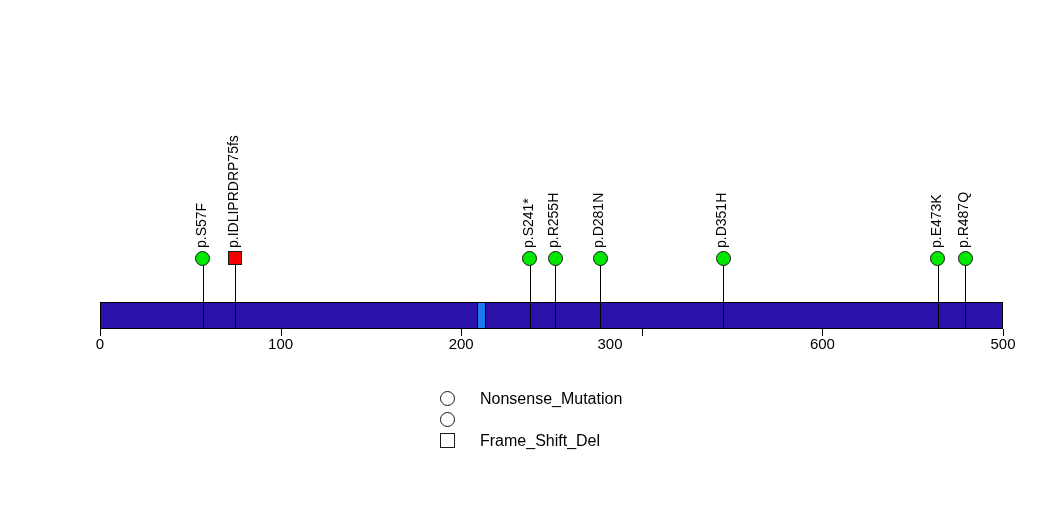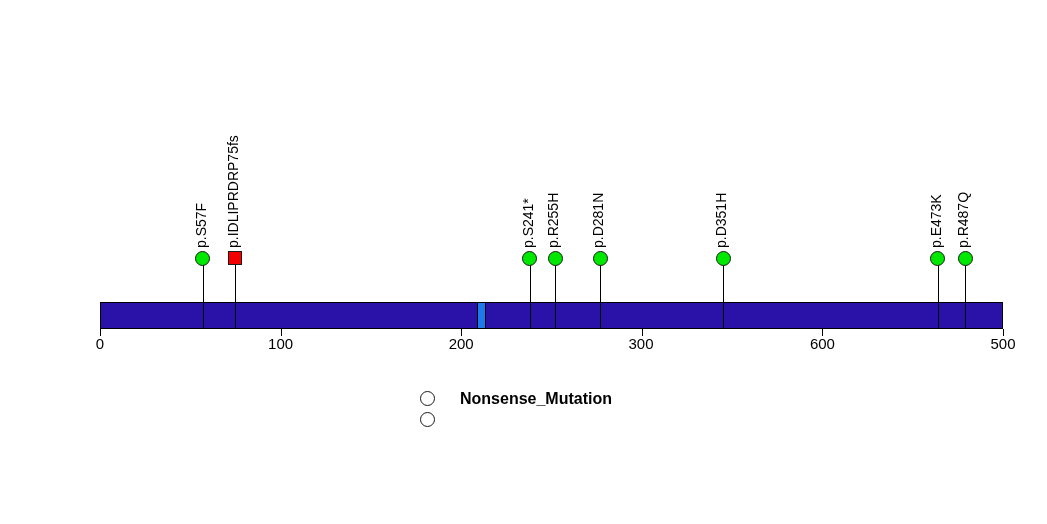--- a/index.html
+++ b/index.html
@@ -115,23 +115,22 @@
   }
   .legend-domain .lbl {
     margin-left: 23px;
     font-size: 16px;
     line-height: 16px;
     white-space: nowrap;
   }
 
   .legend-mutations {
     position: absolute;
-    left: 420px;
+    left: 440px;
     top: 388px;
-    font-weight: bold;
   }
   .legend-row {
     display: flex;
     align-items: center;
     height: 21px;
   }
   .legend-row .marker {
     width: 15px;
     height: 15px;
     border: 1px solid #1a1a1a;
@@ -159,21 +158,21 @@
 
   <div class="axis-line-left"></div>
   <div id="axis-layer">
       <div class="tick" style="left: 100px;"></div>
       <div class="tick-label" style="left: 100px;">0</div>
       <div class="tick" style="left: 280.6px;"></div>
       <div class="tick-label" style="left: 280.6px;">100</div>
       <div class="tick" style="left: 461.2px;"></div>
       <div class="tick-label" style="left: 461.2px;">200</div>
       <div class="tick" style="left: 641.8px;"></div>
-      <div class="tick-label" style="left: 641px; text-align: right;">300</div>
+      <div class="tick-label" style="left: 610px; text-align: right;">300</div>
       <div class="tick" style="left: 822.4px;"></div>
       <div class="tick-label" style="left: 822.4px;">600</div>
       <div class="tick" style="left: 1003px;"></div>
       <div class="tick-label" style="left: 1003px;">500</div>
     </div>
 
   <div id="lolli-layer">
       <div class="lolli-stem" style="left: 202.942px; top: 258px; height: 71px;"></div>
       <div class="lolli-head circle" title="p.S57F (Missense_Mutation)" style="left: 195.442px; top: 250.5px; background: rgb(0, 232, 0);"></div>
       <div class="lolli-label" style="left: 207.942px; top: 234px;">p.S57F</div>
@@ -202,15 +201,19 @@
 
 
   <div class="legend-mutations">
     <div class="legend-row">
       <span class="marker circle"></span>
       <span class="lbl">Nonsense_Mutation</span>
     </div>
     <div class="legend-row">
       <span class="marker circle"></span>
     </div>
+    <div class="legend-row">
+      <span class="marker square"></span>
+      <span class="lbl">Frame_Shift_Del</span>
+    </div>
   </div>
 
 </div>
 
 </body></html>

